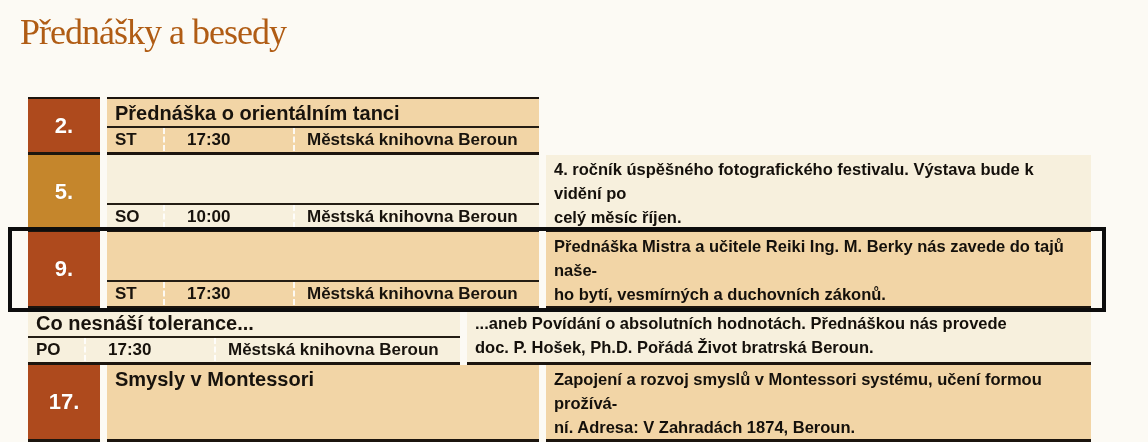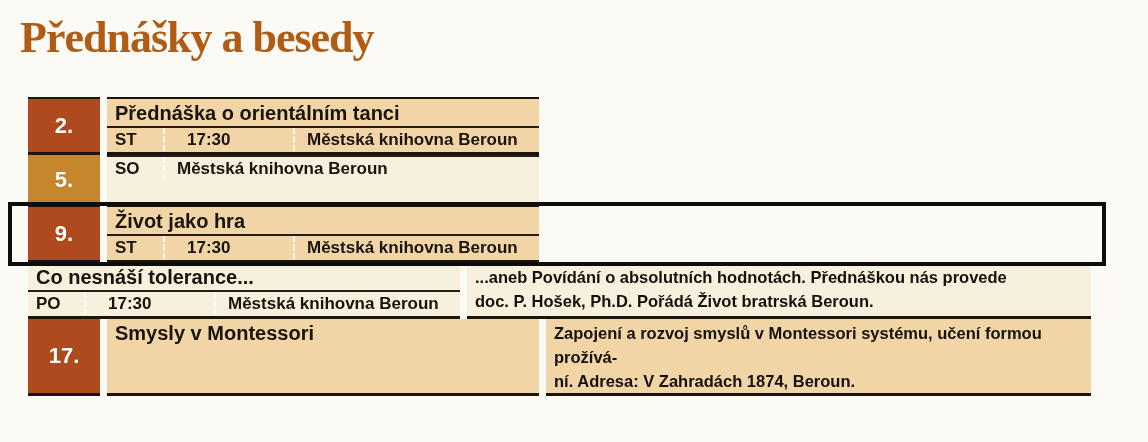--- a/index.html
+++ b/index.html
@@ -5,39 +5,40 @@
   html,body{margin:0;padding:0;}
   body{
     width:1148px;height:442px;overflow:hidden;
     background:#fcfaf4;
     font-family:"Liberation Sans",sans-serif;
     position:relative;
   }
   .page-title{
     margin:6px 0 0 20px;
     font-family:"Liberation Serif","DejaVu Serif",serif;
-    font-weight:bold;
-    font-size:44px;
+    font-weight:normal;
+    font-size:36px;
     letter-spacing:-1px;
     color:#b05c14;
     line-height:1.45;
   }
   .events-table{
     position:absolute;
     left:28px;top:97px;
     width:1063px;
   }
   .row{
     display:flex;
     column-gap:7px;
     position:relative;
   }
   .cell{
     border-bottom:3px solid #1c150e;
     box-sizing:border-box;
+    justify-content:flex-end;
   }
   .row:first-child .cell{border-top:2px solid #1c150e;}
   
   .row:nth-child(odd) .event-cell,
   .row:nth-child(odd) .desc-cell{background:#f2d5a6;}
   .row:nth-child(even) .event-cell,
   .row:nth-child(even) .desc-cell{background:#f7f0dd;}
   .row:nth-child(odd) .date-cell{background:#ae4a1d;}
   .row:nth-child(even) .date-cell{background:#c5862c;}
 
@@ -109,36 +110,40 @@
         <span class="venue">Městská knihovna Beroun</span>
       </div>
     </div>
   </div>
 
   <div class="row">
     <div class="cell date-cell">5.</div>
     <div class="cell event-cell">
       <div class="event-meta">
         <span class="day">SO</span>
+        <span class="time">10:00</span>
         <span class="venue">Městská knihovna Beroun</span>
       </div>
     </div>
+    <div class="cell desc-cell">4. ročník úspěšného fotografického festivalu. Výstava bude k vidění po
+celý měsíc říjen.</div>
   </div>
 
   <div class="row">
     <div class="highlight-box"></div>
     <div class="cell date-cell">9.</div>
     <div class="cell event-cell">
-      <div class="event-title">Život jako hra</div>
       <div class="event-meta">
         <span class="day">ST</span>
         <span class="time">17:30</span>
         <span class="venue">Městská knihovna Beroun</span>
       </div>
     </div>
+    <div class="cell desc-cell">Přednáška Mistra a učitele Reiki Ing. M. Berky nás zavede do tajů naše-
+ho bytí, vesmírných a duchovních zákonů.</div>
   </div>
 
   <div class="row">
     <div class="cell event-cell">
       <div class="event-title">Co nesnáší tolerance...</div>
       <div class="event-meta">
         <span class="day">PO</span>
         <span class="time">17:30</span>
         <span class="venue">Městská knihovna Beroun</span>
       </div>

